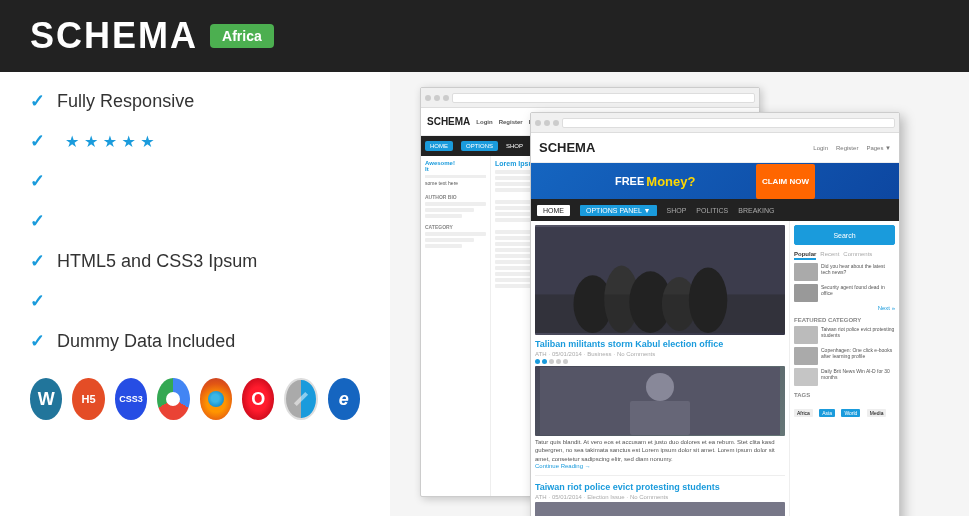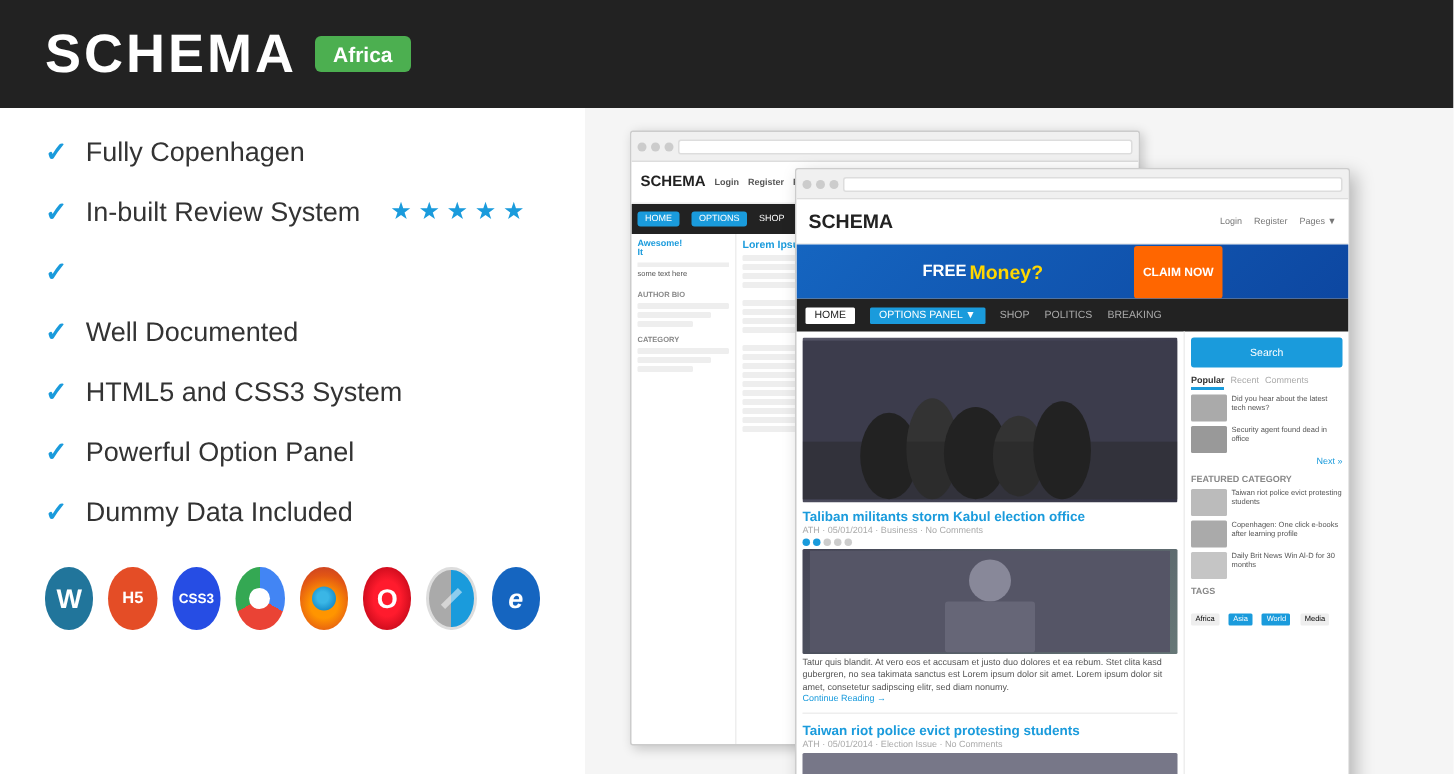--- a/index.html
+++ b/index.html
@@ -428,46 +428,43 @@
   <span class="schema-title">SCHEMA</span>
   <span class="fastest-badge">Africa</span>
 </div>
 
 <div class="main">
 
   <div class="features">
 
     <div class="feature-item">
       <span class="check-icon">✓</span>
-      <span class="feature-text">Fully Copenhagen</span>
+      <span class="feature-text">Fully Responsive</span>
     </div>
 
     <div class="feature-item">
       <span class="check-icon">✓</span>
-      <span class="feature-text">In-built Review System</span>
       <span class="stars">★ ★ ★ ★ ★</span>
     </div>
 
     <div class="feature-item">
       <span class="check-icon">✓</span>
     </div>
 
     <div class="feature-item">
       <span class="check-icon">✓</span>
-      <span class="feature-text">Well Documented</span>
     </div>
 
     <div class="feature-item">
       <span class="check-icon">✓</span>
-      <span class="feature-text">HTML5 and CSS3 System</span>
+      <span class="feature-text">HTML5 and CSS3 Ipsum</span>
     </div>
 
     <div class="feature-item">
       <span class="check-icon">✓</span>
-      <span class="feature-text">Powerful Option Panel</span>
     </div>
 
     <div class="feature-item">
       <span class="check-icon">✓</span>
       <span class="feature-text">Dummy Data Included</span>
     </div>
 
     <div class="tech-icons">
 
       <div class="icon-circle wp-icon" style="font-size:18px; font-weight:bold;">W</div>

